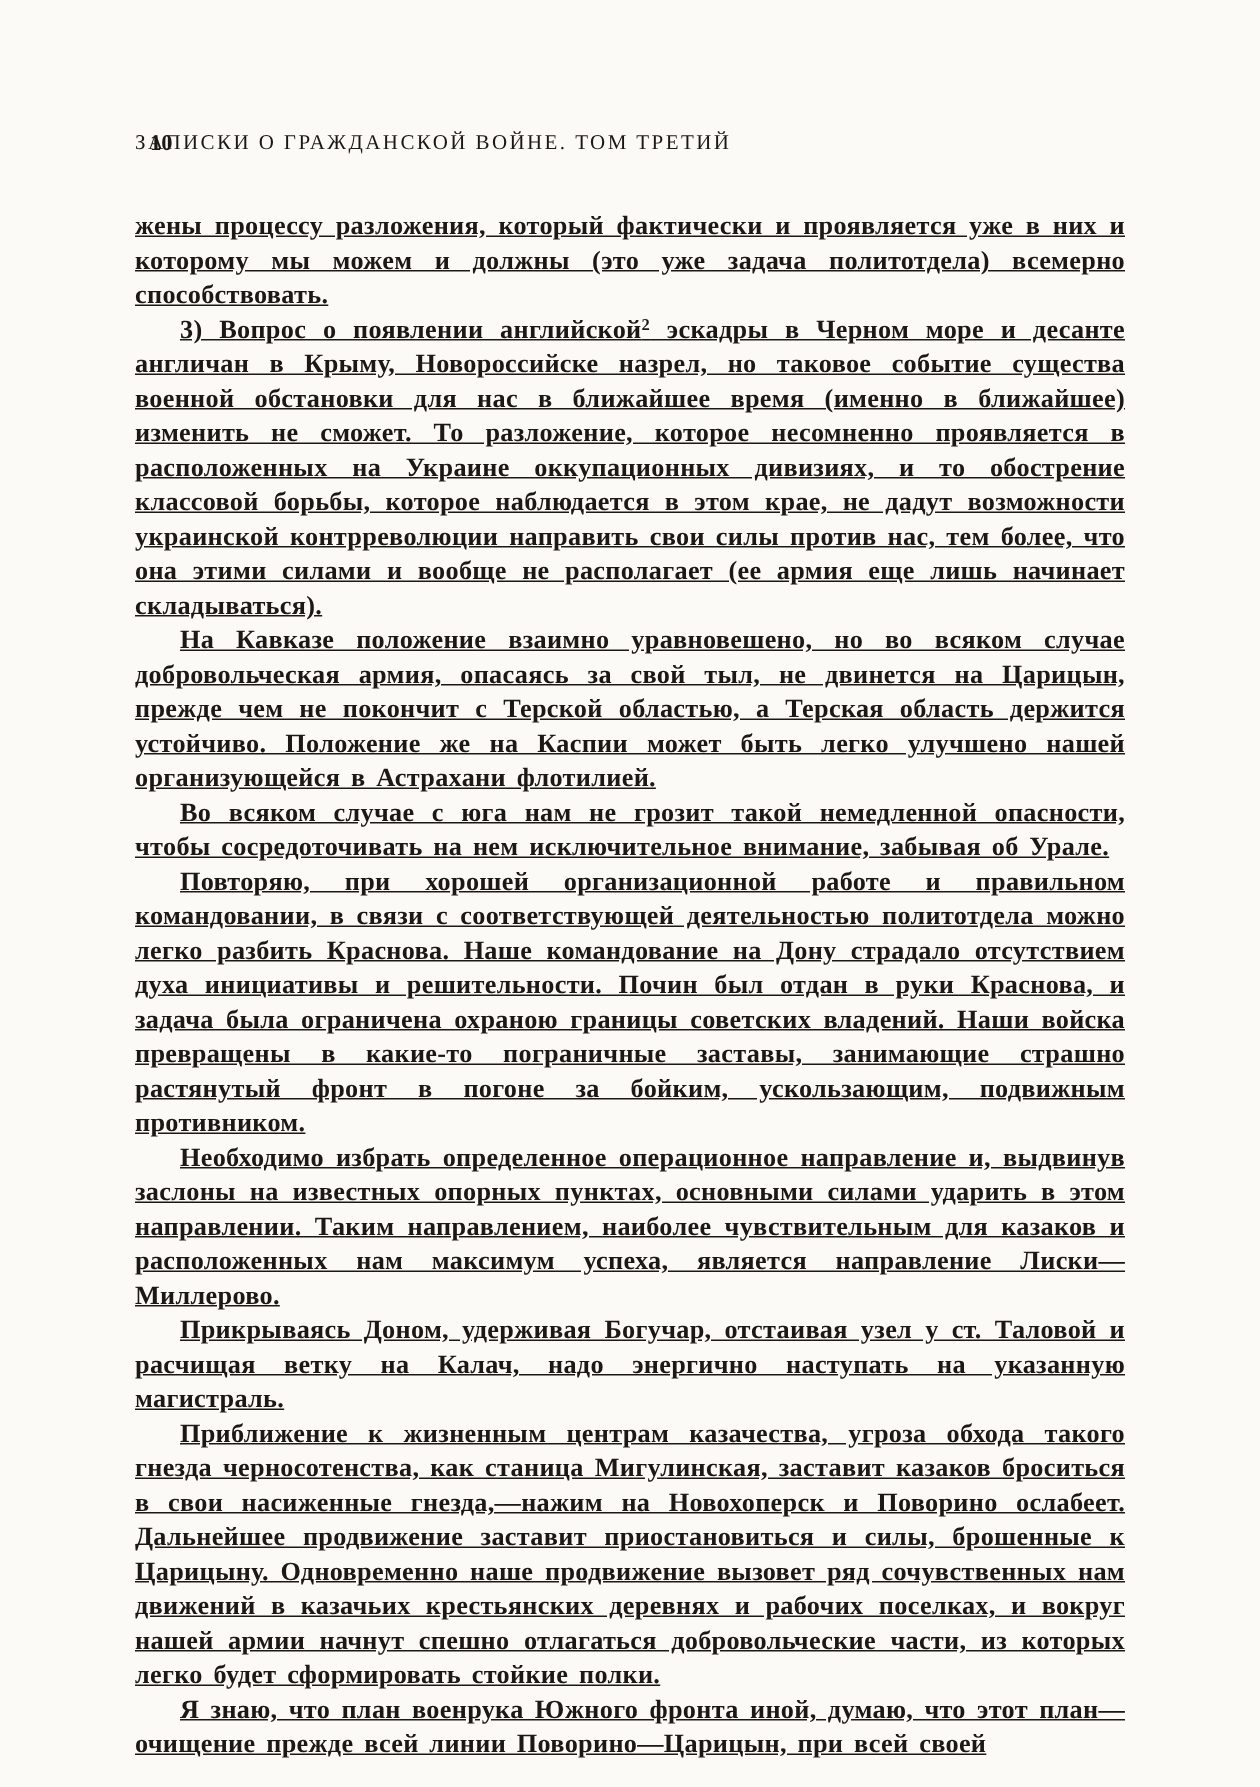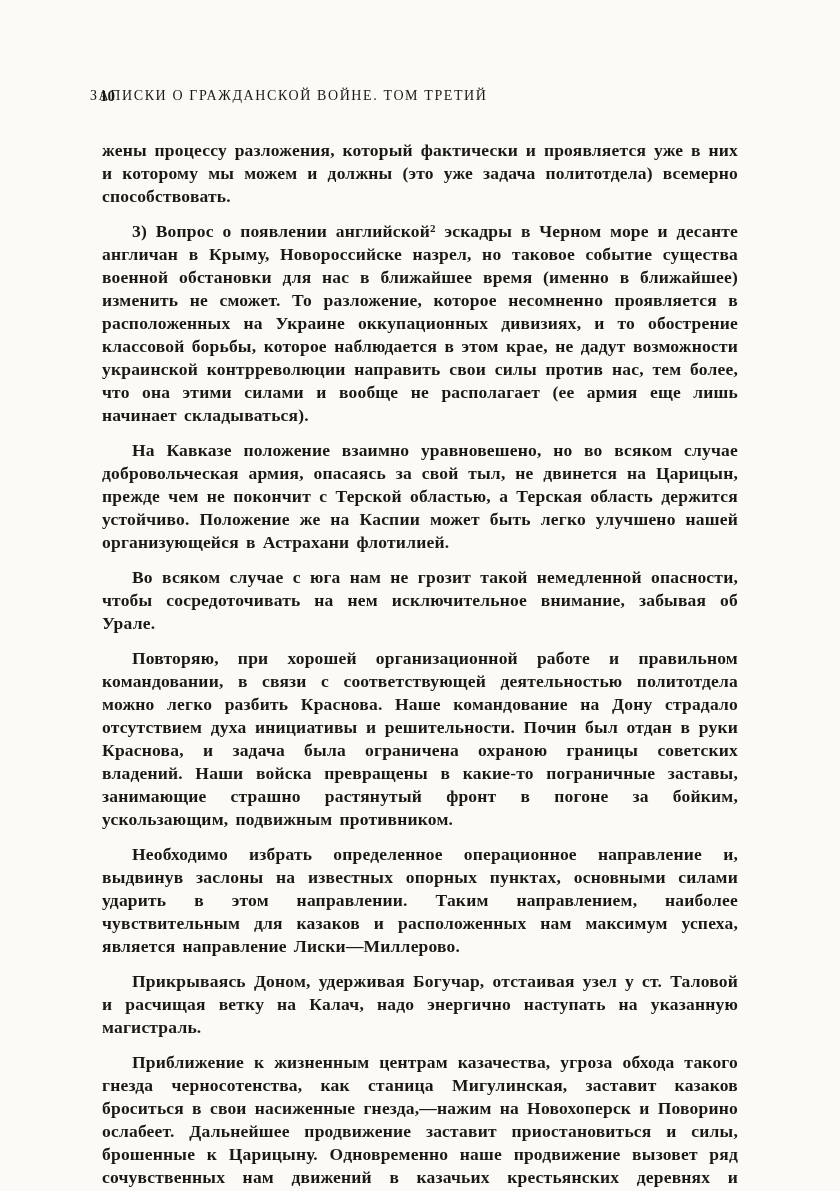--- a/index.html
+++ b/index.html
@@ -19,24 +19,24 @@
     position: absolute; left: 10px; top: 0;
     font-size: 15px; font-weight: bold;
   }
   .running-title {
     display: block; text-align: left;
     font-size: 14px; font-weight: normal;
     letter-spacing: 1.6px; white-space: nowrap;
   }
   .body-text { margin-top: 29px; }
   .para {
-    margin: 12px;
+    margin: 0;
     font-size: 17.5px; line-height: 23px; font-weight: bold;
     text-align: justify; text-indent: 30px;
-    letter-spacing: 0.2px; word-spacing: 2.6px;
+    letter-spacing: 0.2px; word-spacing: 2.6px; text-decoration: underline;
   }
   .para.no-indent { text-indent: 0; }
   .fn-ref { font-size: 11px; font-weight: bold; vertical-align: 5px; line-height: 0; }
 </style>
 </head>
 <body>
 
 <div class="page">
 
   <header class="running-head">

